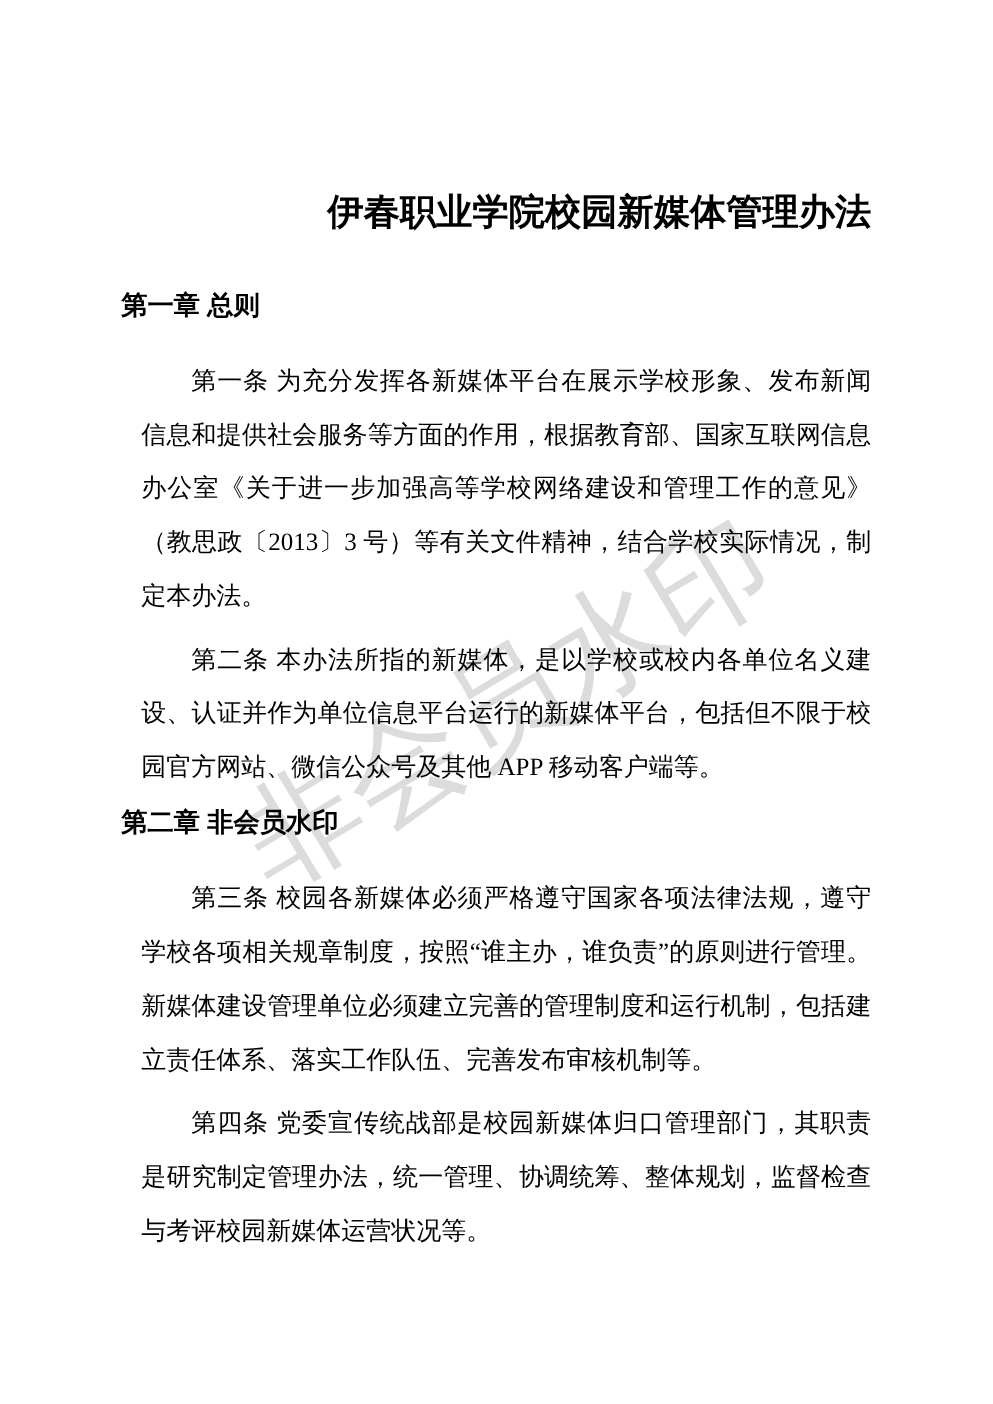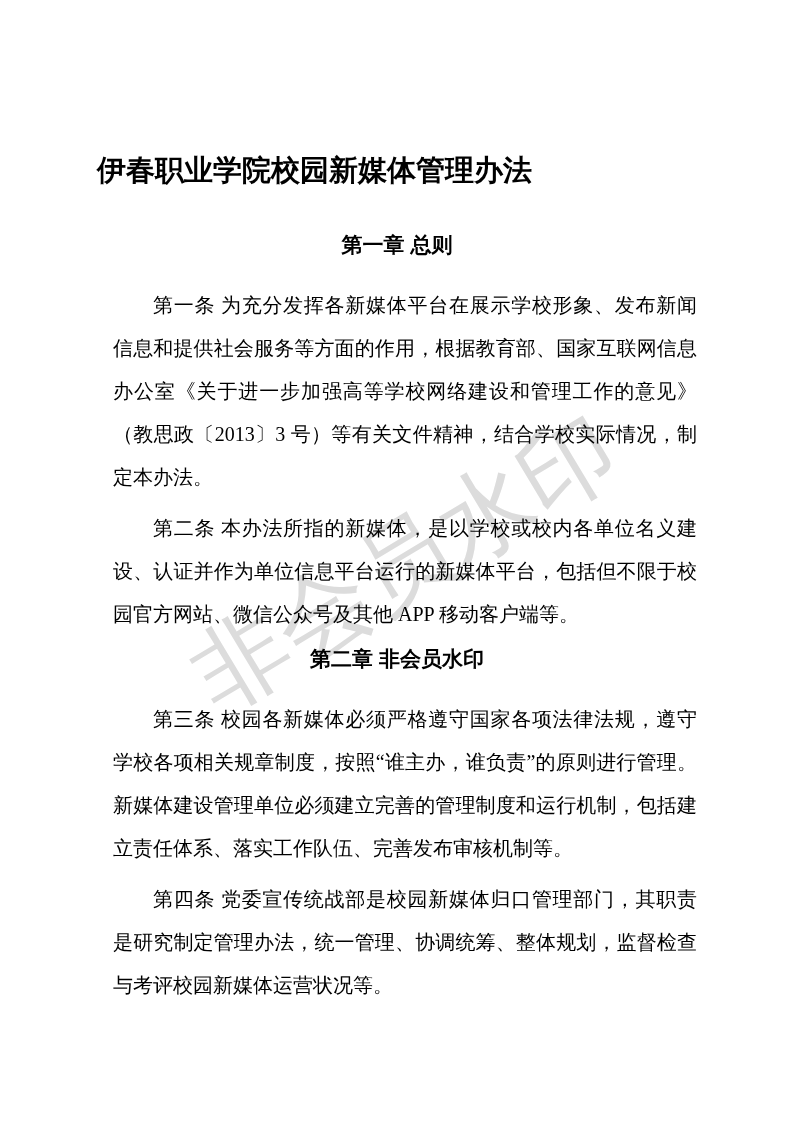--- a/index.html
+++ b/index.html
@@ -37,29 +37,28 @@
     position: relative;
     z-index: 1;
     padding: 152px 97px 0 97px;
   }
   .doc-title {
     margin: 0 0 42px 0;
     font-family: "Liberation Serif", serif;
     font-size: 29px;
     line-height: 36px;
     font-weight: bold;
-    text-align: left;
+    text-align: right;
   }
   .chapter {
     margin: 0 0 24px 0;
     font-family: "Liberation Sans", sans-serif;
     font-size: 21px;
     line-height: 30px;
     font-weight: bold;
-    text-align: center;
   }
   .para {
     margin: 0 0 8px 16px;
     font-size: 20px;
     line-height: 43px;
     text-align: justify;
     text-indent: 2em;
     word-break: break-all;
   }
 </style>

